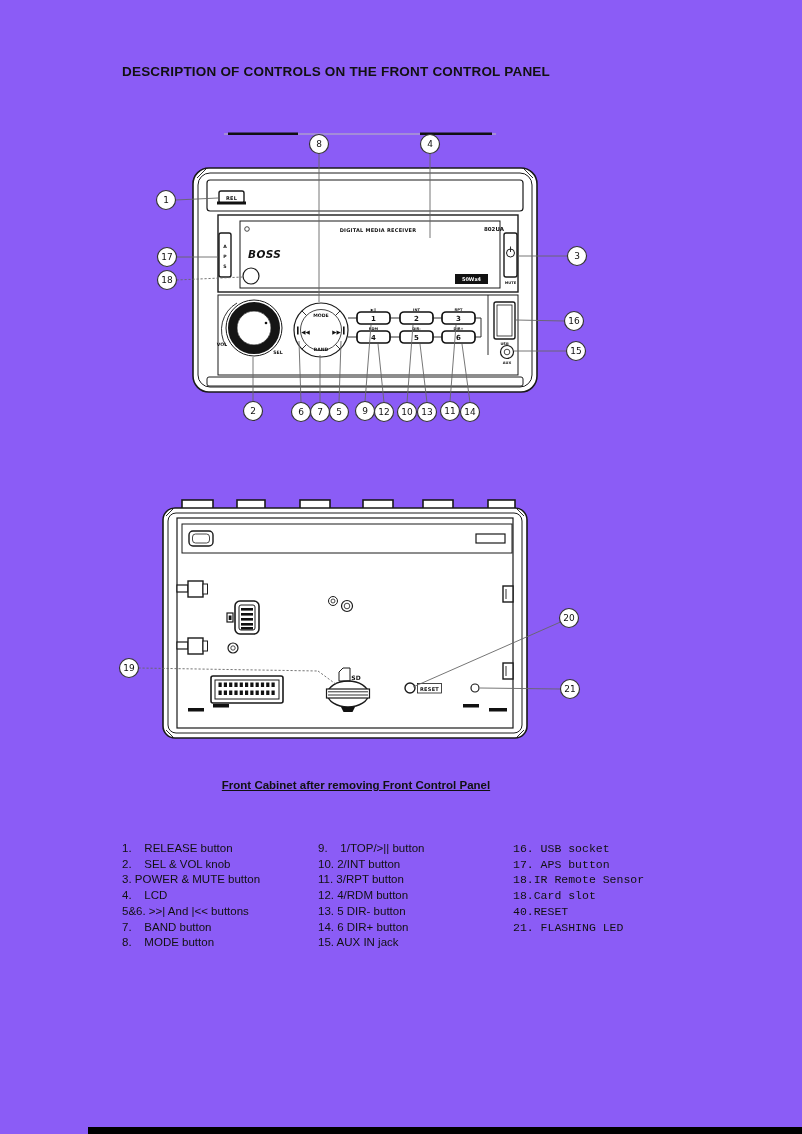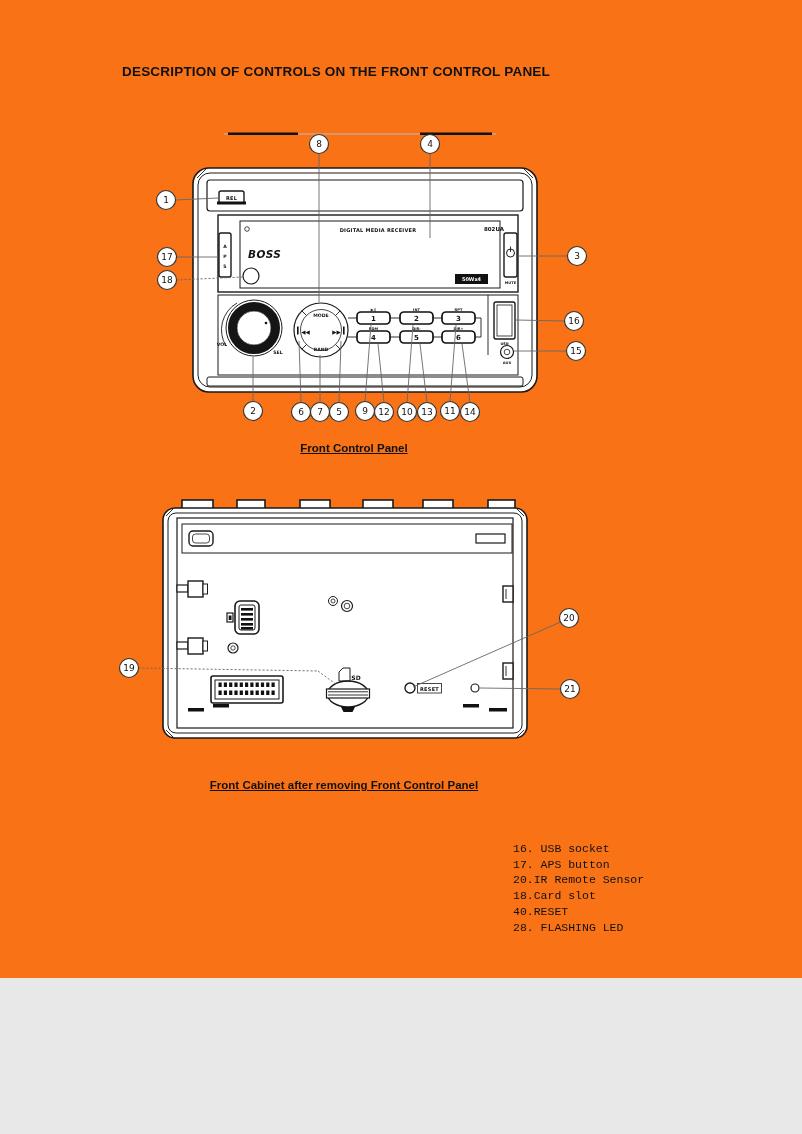--- a/index.html
+++ b/index.html
@@ -1,23 +1,23 @@
 <!DOCTYPE html>
 <html><head>
 <meta charset="utf-8">
 <style>
   html,body{margin:0;padding:0;background:#e8e8e8;}
-  .page{position:relative;width:802px;height:978px;background:#f97316;overflow:hidden;
+  .page{position:relative;width:802px;height:1134px;background:#8b5cf6;overflow:hidden;
         font-family:"Liberation Sans",sans-serif;color:#111;}
   .title{position:absolute;left:122px;top:64px;font-size:13.5px;font-weight:bold;
          letter-spacing:.2px;white-space:pre;}
   .caption{position:absolute;font-size:11.5px;font-weight:bold;text-align:center;
            text-decoration:underline;white-space:pre;}
   .cap1{left:200px;top:442px;width:308px;}
-  .cap2{left:144px;top:779px;width:400px;}
+  .cap2{left:156px;top:779px;width:400px;}
   .legend-col{position:absolute;top:841px;}
   .legend-line{white-space:pre;font-size:11.5px;line-height:15.7px;}
   .col1{left:122px;} .col2{left:318px;} .col3{left:513px;font-family:Liberation Mono, monospace;}
   .bottombar{position:absolute;left:88px;top:1127px;width:714px;height:7px;background:#000;}
   svg{position:absolute;left:0;overflow:visible;}
   .d1{top:130px;} .d2{top:495px;}
   
   .s16{fill:#fff;stroke:#1a1a1a;stroke-width:1.6}
   .s14{fill:#fff;stroke:#1a1a1a;stroke-width:1.4}
   .s12{fill:#fff;stroke:#1a1a1a;stroke-width:1.2}
@@ -283,21 +283,20 @@
           <text x="450" y="414.2" class="con">11</text>
         </g>
         <g>
           <line x1="470" y1="402.5" x2="462" y2="344" class="lead"></line>
           <circle cx="470" cy="412" r="9.5" class="co"></circle>
           <text x="470" y="415.2" class="con">14</text>
         </g>
       </g>
   </svg>
 
-  <div class="caption cap1">Front Control Panel</div>
 
   <svg class="d2" width="802" height="255" viewBox="0 495 802 255">
 
     <g>
       <rect x="182" y="500" width="31" height="9" class="s16"></rect>
       <rect x="237" y="500" width="28" height="9" class="s16"></rect>
       <rect x="300" y="500" width="30" height="9" class="s16"></rect>
       <rect x="363" y="500" width="30" height="9" class="s16"></rect>
       <rect x="423" y="500" width="30" height="9" class="s16"></rect>
       <rect x="488" y="500" width="27" height="9" class="s16"></rect>
@@ -432,23 +431,41 @@
         <g>
           <line x1="560.5" y1="689" x2="480" y2="688" class="lead"></line>
           <circle cx="570" cy="689" r="9.5" class="co"></circle>
           <text x="570" y="692.2" class="con">21</text>
         </g>
       </g>
   </svg>
 
   <div class="caption cap2">Front Cabinet after removing Front Control Panel</div>
 
+  <div class="legend-col col1">
+      <div class="legend-line">1.    RELEASE button</div>
+      <div class="legend-line">2.    SEL &amp; VOL knob</div>
+      <div class="legend-line">3. POWER &amp; MUTE button</div>
+      <div class="legend-line">4.    LCD</div>
+      <div class="legend-line">5&amp;6. &gt;&gt;| And |&lt;&lt; buttons</div>
+      <div class="legend-line">7.    BAND button</div>
+      <div class="legend-line">8.    MODE button</div>
+    </div>
+  <div class="legend-col col2">
+      <div class="legend-line">9.    1/TOP/&gt;|| button</div>
+      <div class="legend-line">10. 2/INT button</div>
+      <div class="legend-line">11. 3/RPT button</div>
+      <div class="legend-line">12. 4/RDM button</div>
+      <div class="legend-line">13. 5 DIR- button</div>
+      <div class="legend-line">14. 6 DIR+ button</div>
+      <div class="legend-line">15. AUX IN jack</div>
+    </div>
   <div class="legend-col col3">
       <div class="legend-line">16. USB socket</div>
       <div class="legend-line">17. APS button</div>
-      <div class="legend-line">20.IR Remote Sensor</div>
+      <div class="legend-line">18.IR Remote Sensor</div>
       <div class="legend-line">18.Card slot</div>
       <div class="legend-line">40.RESET</div>
-      <div class="legend-line">28. FLASHING LED</div>
+      <div class="legend-line">21. FLASHING LED</div>
     </div>
 
   <div class="bottombar"></div>
 </div>
 
 </body></html>

